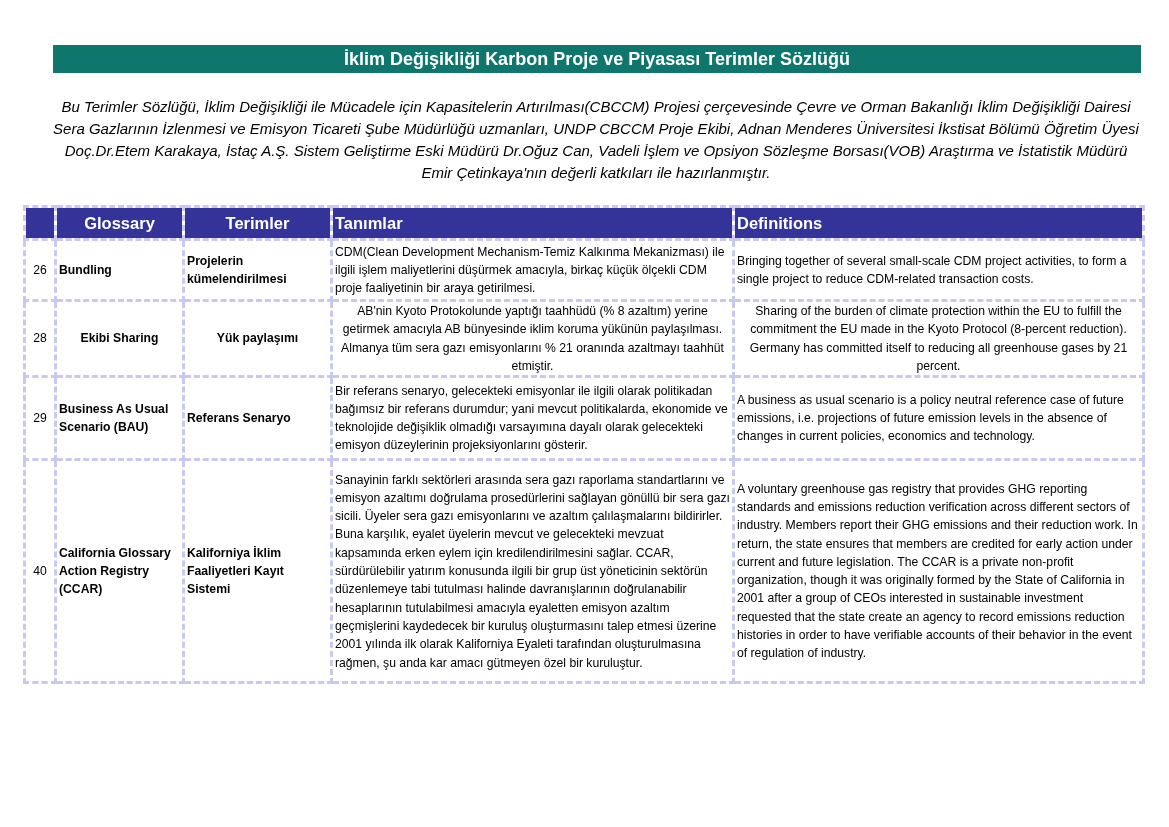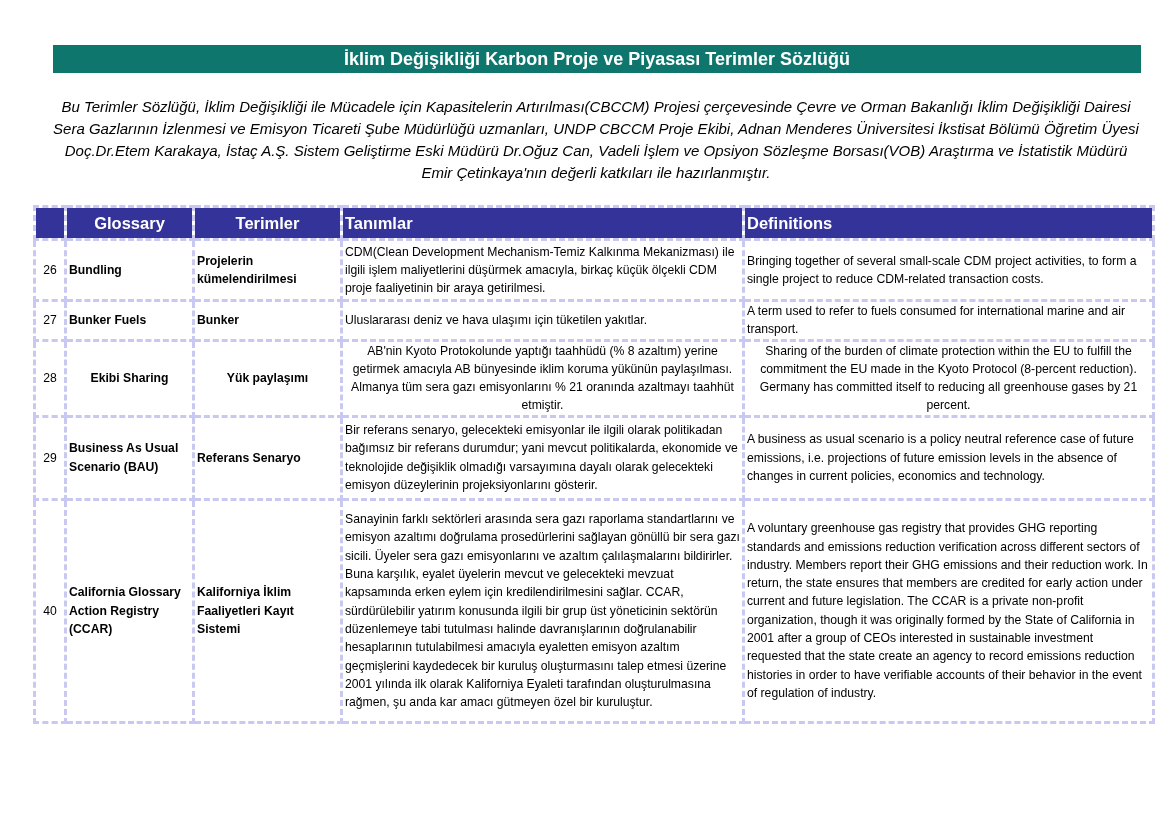--- a/index.html
+++ b/index.html
@@ -12,21 +12,21 @@
       position: absolute; left: 53px; top: 45px; width: 1088px; height: 28px;
       background: #0f766e; color: #ffffff;
       font-weight: bold; font-size: 18px; line-height: 28px; text-align: center;
     }
     .intro {
       position: absolute; left: 50px; top: 96px; width: 1092px;
       font-style: italic; font-size: 15px; line-height: 22px; text-align: center;
       white-space: pre-line;
     }
     table.gloss {
-      position: absolute; left: 33px; top: 205px; width: 1119px;
+      position: absolute; left: 23px; top: 205px; width: 1119px;
       border-collapse: collapse; table-layout: fixed;
     }
     table.gloss td, table.gloss th {
       border: 3px dashed #c8c8f0;
       font-size: 12.2px; line-height: 18.3px; vertical-align: middle;
       padding: 0 2px; overflow: hidden;
     }
     table.gloss th {
       background: #333399; color: #ffffff; font-weight: bold; font-size: 16.5px;
       height: 30px; text-align: center;
@@ -68,27 +68,20 @@
     </tr>
   </thead>
   <tbody>
     <tr class="r26">
       <td class="num">26</td>
       <td class="term">Bundling</td>
       <td class="term">Projelerin kümelendirilmesi</td>
       <td>CDM(Clean Development Mechanism-Temiz Kalkınma Mekanizması) ile ilgili işlem maliyetlerini düşürmek amacıyla, birkaç küçük ölçekli CDM proje faaliyetinin bir araya getirilmesi.</td>
       <td>Bringing together of several small-scale CDM project activities, to form a single project to reduce CDM-related transaction costs.</td>
     </tr>
-    <tr class="r27">
-      <td class="num">27</td>
-      <td class="term">Bunker Fuels</td>
-      <td class="term">Bunker</td>
-      <td>Uluslararası deniz ve hava ulaşımı için tüketilen yakıtlar.</td>
-      <td>A term used to refer to fuels consumed for international marine and air transport.</td>
-    </tr>
     <tr class="r28">
       <td class="num">28</td>
       <td class="term">Ekibi Sharing</td>
       <td class="term">Yük paylaşımı</td>
       <td>AB'nin Kyoto Protokolunde yaptığı taahhüdü (% 8 azaltım) yerine getirmek amacıyla AB bünyesinde iklim koruma yükünün paylaşılması. Almanya tüm sera gazı emisyonlarını % 21 oranında azaltmayı taahhüt etmiştir.</td>
       <td>Sharing of the burden of climate protection within the EU to fulfill the commitment the EU made in the Kyoto Protocol (8-percent reduction). Germany has committed itself to reducing all greenhouse gases by 21 percent.</td>
     </tr>
     <tr class="r29">
       <td class="num">29</td>
       <td class="term">Business As Usual Scenario (BAU)</td>

